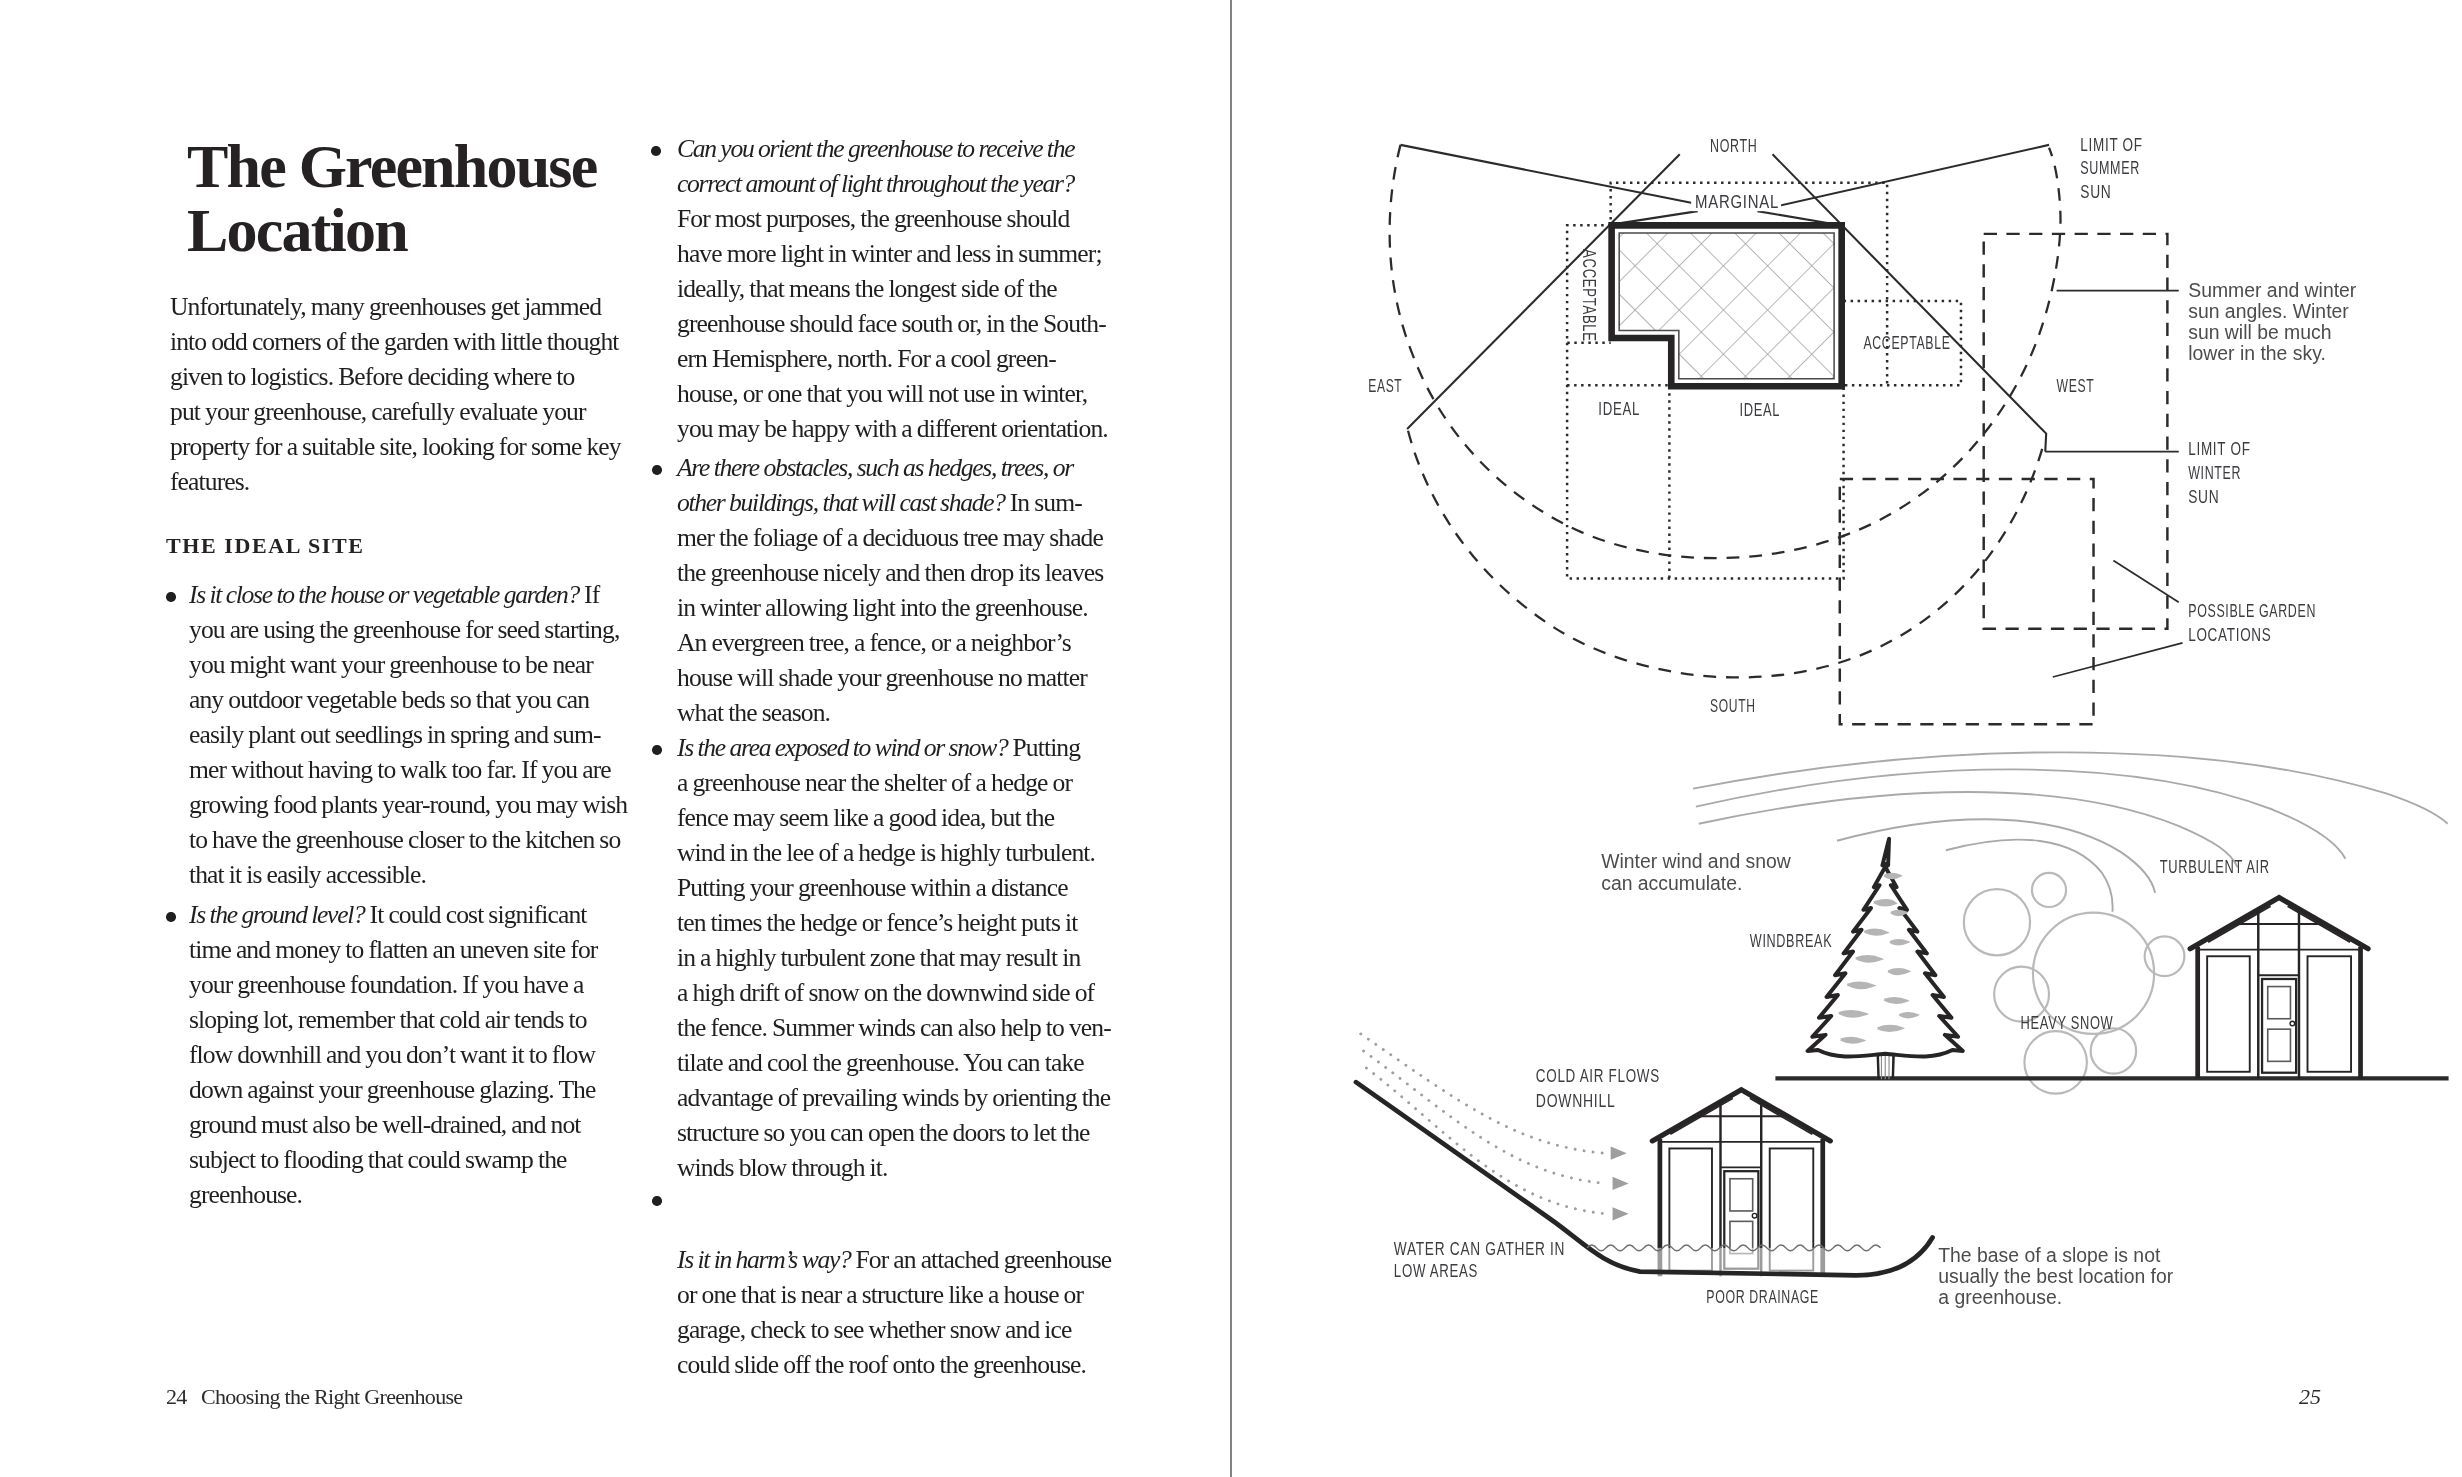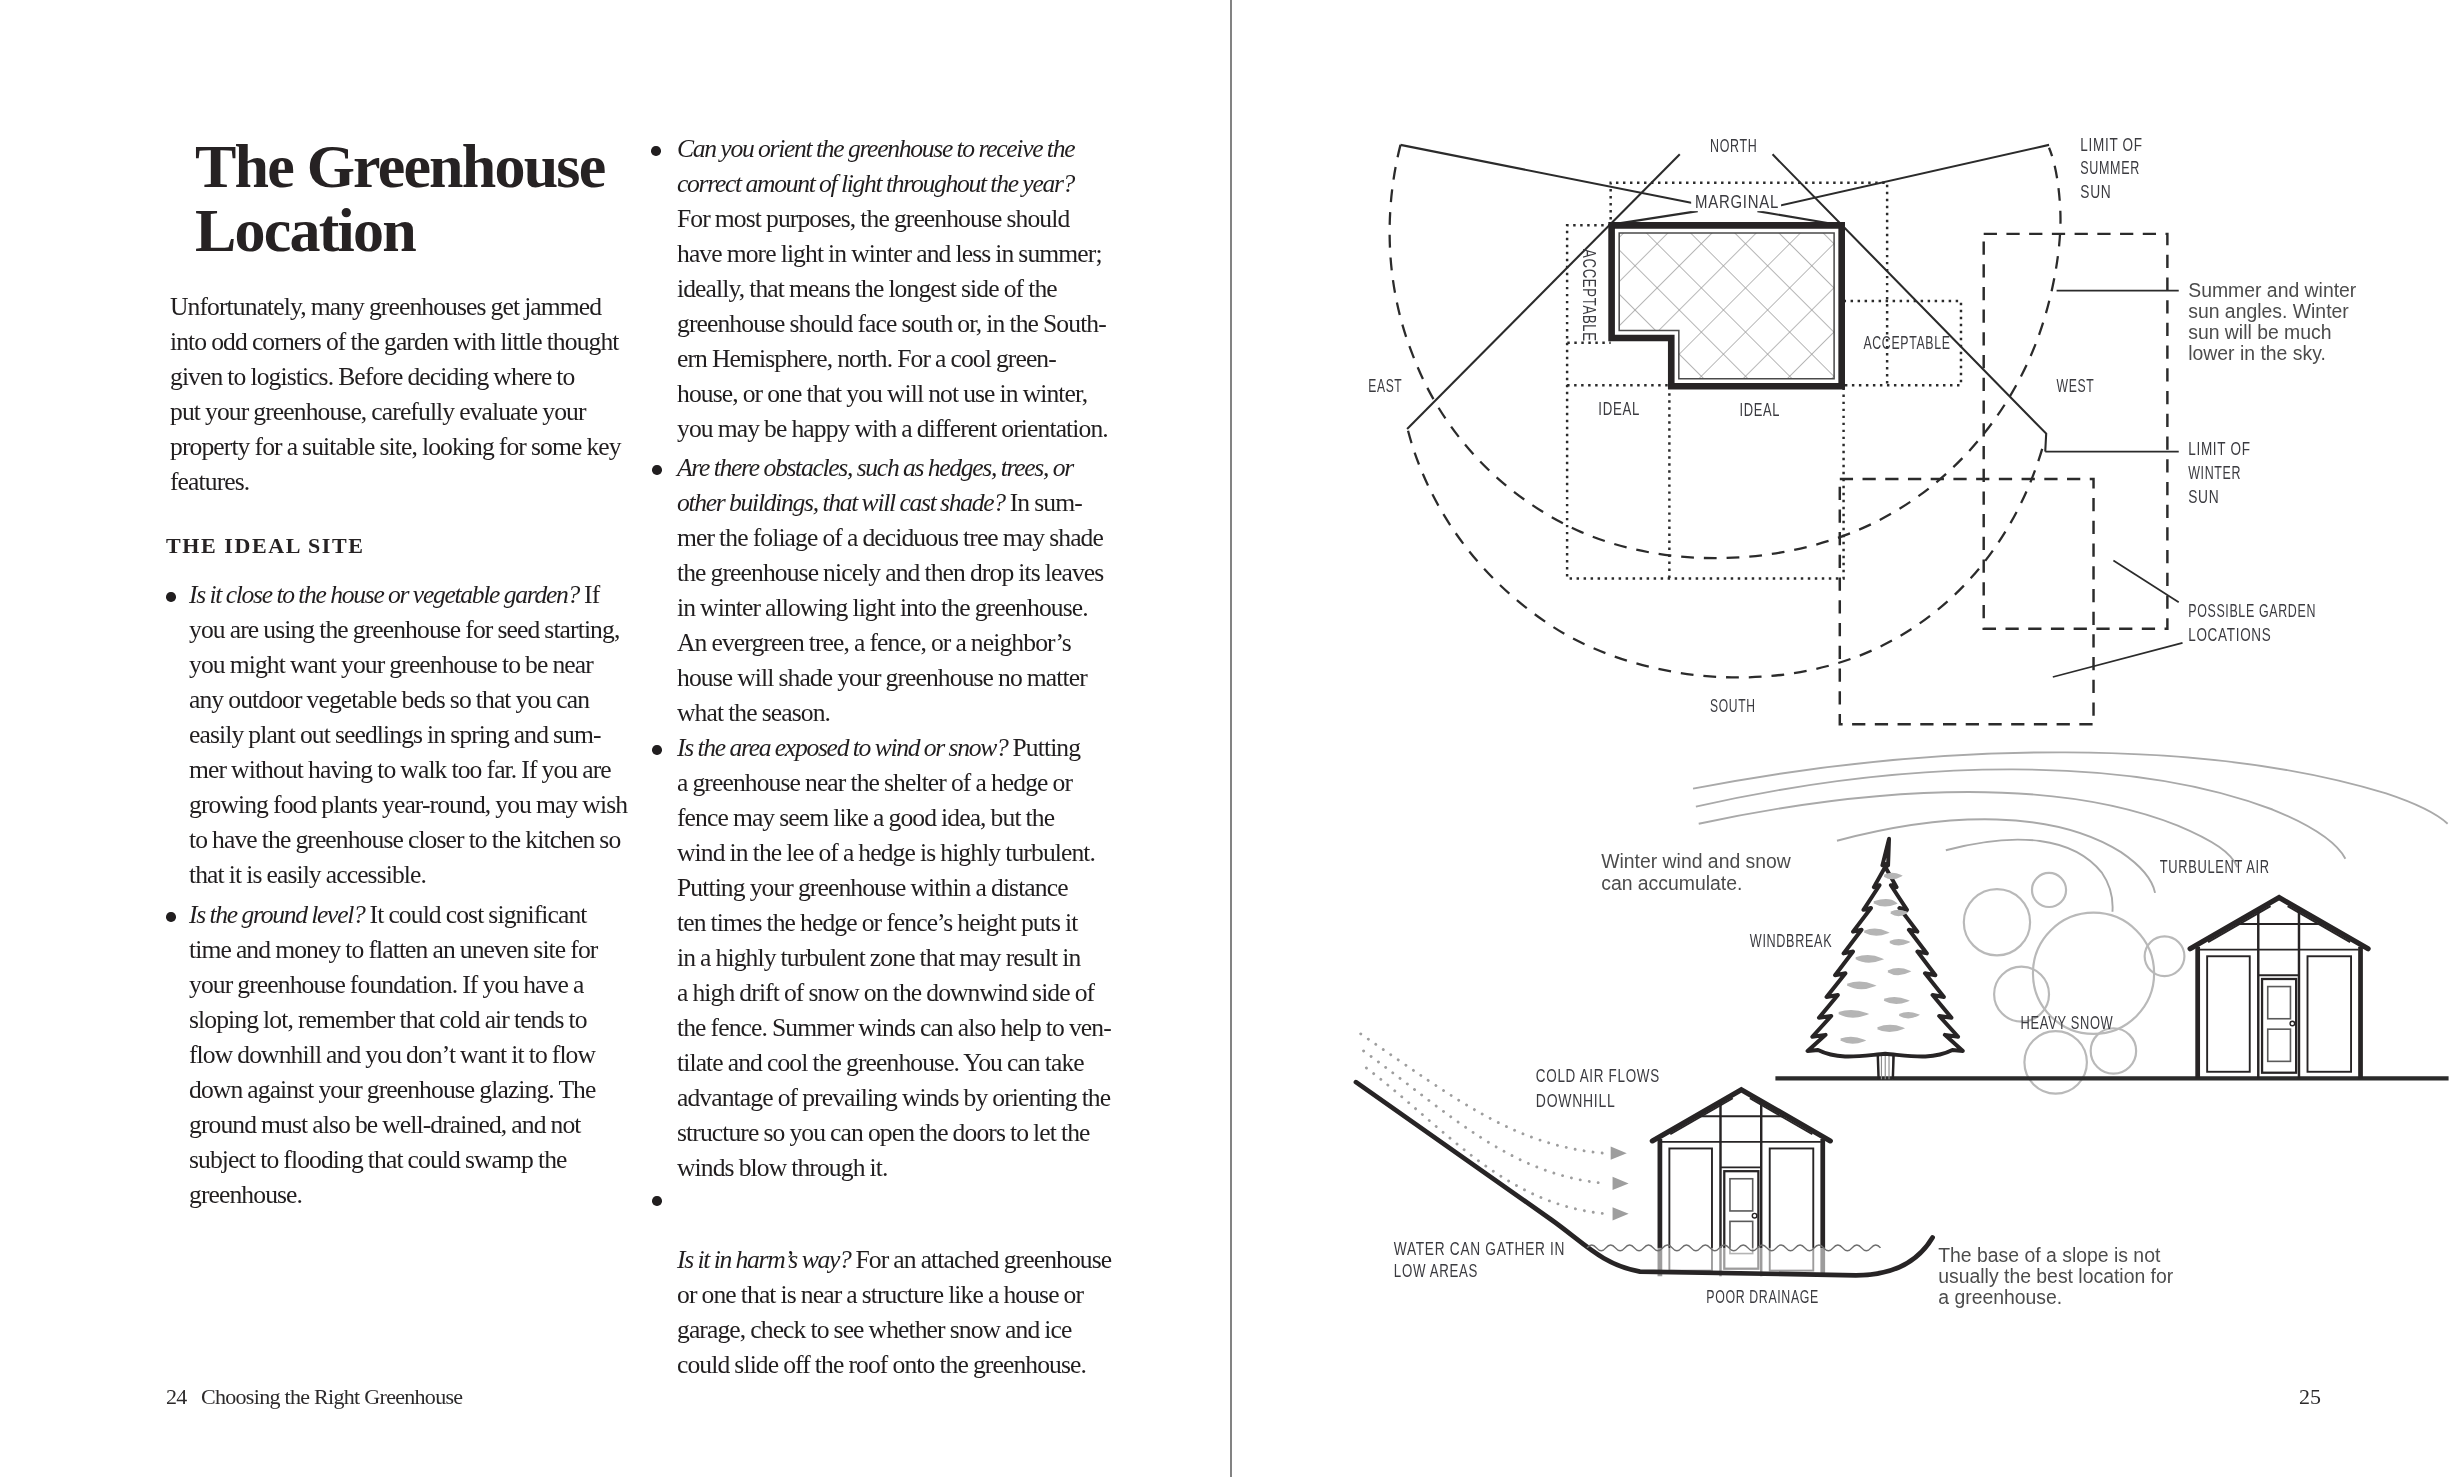--- a/index.html
+++ b/index.html
@@ -6,21 +6,21 @@
   body{width:2462px;height:1477px;background:#ffffff;position:relative;overflow:hidden;
        font-family:"Liberation Serif", serif;color:#1e1b1c;}
   .abs{position:absolute;}
   .body-text{font-size:25.6px;line-height:35px;letter-spacing:-0.9px;word-spacing:-0.5px;color:#211e1f;}
   .dot{position:absolute;width:9.5px;height:9.5px;border-radius:50%;background:#211e1f;}
   i{font-style:italic;letter-spacing:-1.3px;}
 </style>
 </head>
 <body>
 
-<div class="abs" style="left:195px;top:134px;font-size:62px;line-height:64px;font-weight:bold;letter-spacing:-1.8px;color:#262223;">The Greenhouse<br>Location</div>
+<div class="abs" style="left:187px;top:134px;font-size:62px;line-height:64px;font-weight:bold;letter-spacing:-1.8px;color:#262223;">The Greenhouse<br>Location</div>
 
 <div class="abs body-text" style="left:170px;top:289px;">Unfortunately, many greenhouses get jammed<br>into odd corners of the garden with little thought<br>given to logistics. Before deciding where to<br>put your greenhouse, carefully evaluate your<br>property for a suitable site, looking for some key<br>features.</div>
 
 <div class="abs" style="left:166px;top:512px;font-size:22px;font-weight:bold;letter-spacing:1.6px;color:#262223;margin-top:21px;">THE IDEAL SITE</div>
 
 <div class="dot" style="left:166px;top:592px;"></div>
 
 <div class="abs body-text" style="left:189px;top:577px;"><i>Is it close to the house or vegetable garden?</i> If<br>you are using the greenhouse for seed starting,<br>you might want your greenhouse to be near<br>any outdoor vegetable beds so that you can<br>easily plant out seedlings in spring and sum-<br>mer without having to walk too far. If you are<br>growing food plants year-round, you may wish<br>to have the greenhouse closer to the kitchen so<br>that it is easily accessible.</div>
 
 <div class="dot" style="left:166px;top:912px;"></div>
@@ -38,21 +38,21 @@
 <div class="dot" style="left:652px;top:745px;"></div>
 
 <div class="abs body-text" style="left:677px;top:730px;"><i>Is the area exposed to wind or snow?</i> Putting<br>a greenhouse near the shelter of a hedge or<br>fence may seem like a good idea, but the<br>wind in the lee of a hedge is highly turbulent.<br>Putting your greenhouse within a distance<br>ten times the hedge or fence’s height puts it<br>in a highly turbulent zone that may result in<br>a high drift of snow on the downwind side of<br>the fence. Summer winds can also help to ven-<br>tilate and cool the greenhouse. You can take<br>advantage of prevailing winds by orienting the<br>structure so you can open the doors to let the<br>winds blow through it.</div>
 
 <div class="dot" style="left:652px;top:1196px;"></div>
 
 <div class="abs body-text" style="left:677px;top:1242px;"><i>Is it in harm’s way?</i> For an attached greenhouse<br>or one that is near a structure like a house or<br>garage, check to see whether snow and ice<br>could slide off the roof onto the greenhouse.</div>
 
 <div class="abs" style="left:166px;top:1384px;font-size:22px;letter-spacing:-0.7px;color:#2c2a2b;text-align:center;">24&nbsp;&nbsp;&nbsp;Choosing the Right Greenhouse</div>
 
-<div class="abs" style="left:2299px;top:1384px;font-size:22px;color:#2c2a2b;">25</div>
+<div class="abs" style="left:2299px;top:1384px;font-size:22px;color:#2c2a2b;font-style:italic;">25</div>
 
 <svg class="abs" style="left:0;top:0;" width="2462" height="1477" viewBox="0 0 2600 1560" fill="none">
   <defs>
     <pattern id="xh" width="33" height="33" patternUnits="userSpaceOnUse" patternTransform="rotate(45 0 0)">
       <path d="M0 0H33M0 0V33" stroke="#9c9c9c" stroke-width="1.5"></path>
     </pattern>
   </defs>
 
   <line x1="1300" y1="0" x2="1300" y2="1560" stroke="#7c7c7c" stroke-width="2"></line>
 

